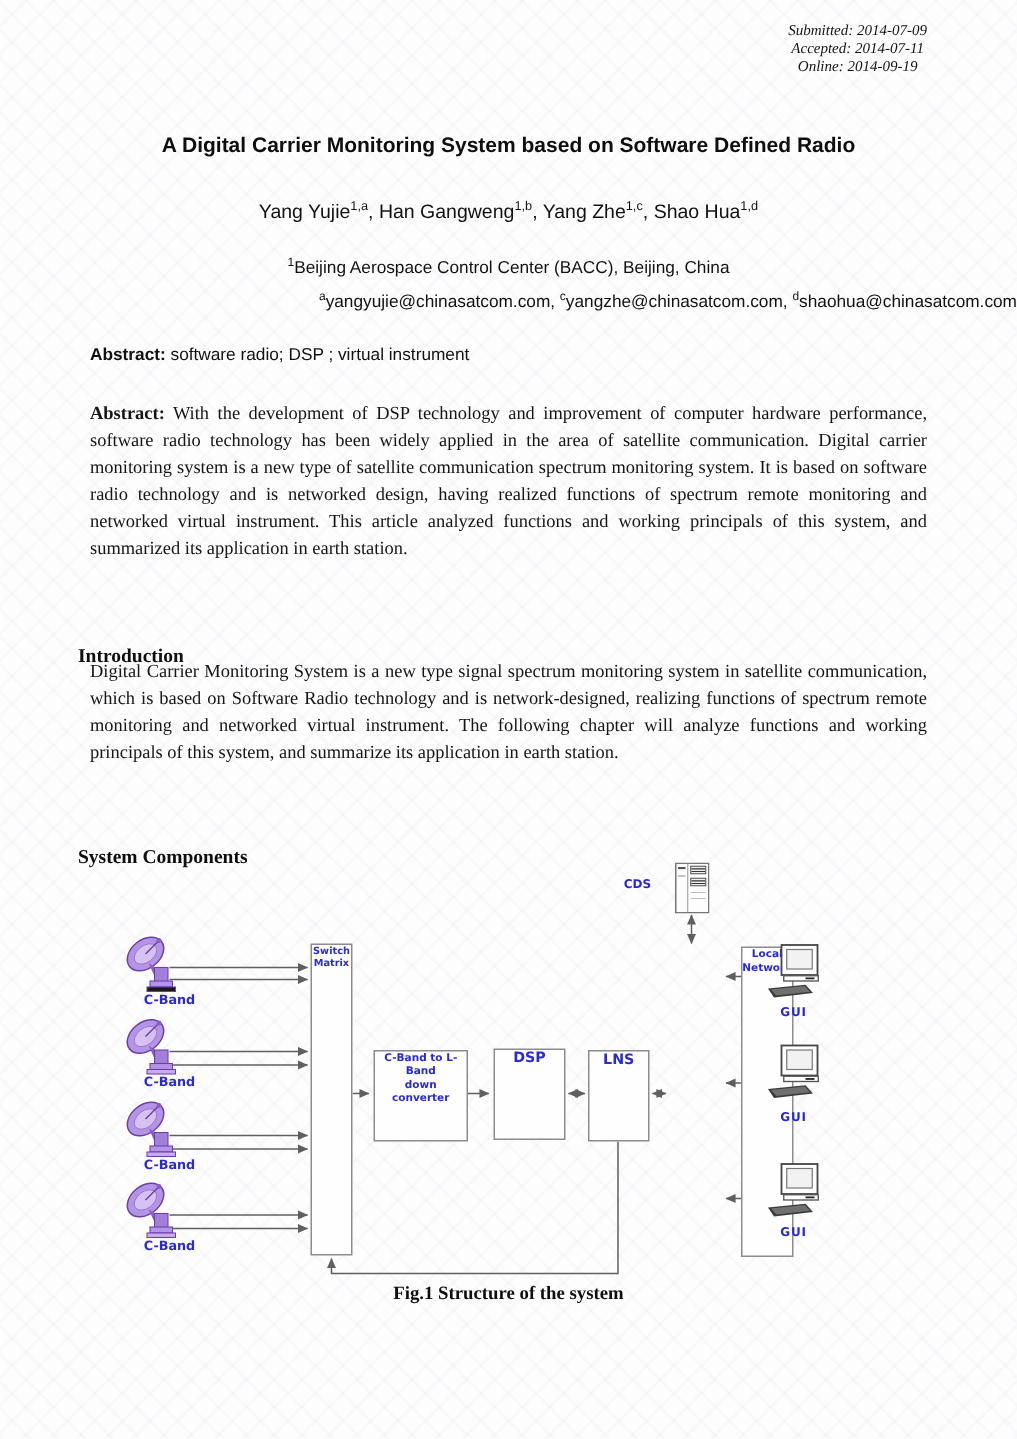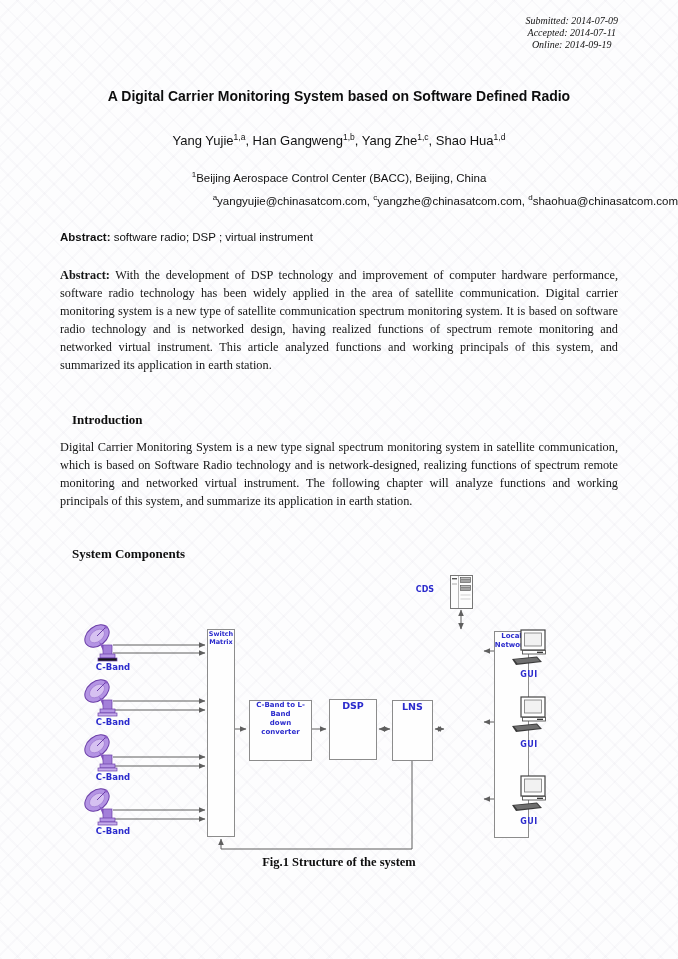--- a/index.html
+++ b/index.html
@@ -30,21 +30,21 @@
   .affil sup,.emails sup{font-size:8px;}
   .emails{position:absolute;left:0;top:193px;width:678px;text-align:right;
     font:11.5px "Liberation Sans",sans-serif;color:#111;}
   .keywords{position:absolute;left:60px;top:231px;width:558px;
     font:11.5px "Liberation Sans",sans-serif;color:#111;}
   .keywords b{font-weight:bold;}
   
   .para{position:absolute;left:60px;width:558px;text-align:justify;
     font:12.3px/18px "Liberation Serif",serif;color:#151515;}
   .abstract{top:266px;}
-  .sec-head{position:absolute;left:72px;font:bold 13px "Liberation Serif",serif;color:#0e0e0e;}
+  .sec-head{position:absolute;left:52px;font:bold 13px "Liberation Serif",serif;color:#0e0e0e;margin-top:17px;}
   .intro-head{top:412px;}
   .intro-body{top:438px;}
   .syscomp-head{top:546px;}
   
   .figure{position:absolute;left:0;top:570px;width:678px;height:285px;}
   .figure svg.connectors{position:absolute;left:0;top:0;}
   .fbox{position:absolute;border:1px solid #8c8c8c;background:#fefefe;
     display:flex;align-items:flex-start;justify-content:center;text-align:center;box-sizing:border-box;}
   .flabel{color:#2b2bcd;font-family:"DejaVu Sans",sans-serif;font-weight:bold;white-space:pre-line;}
   .lbl-sm{font-size:6.5px;line-height:8px;}

